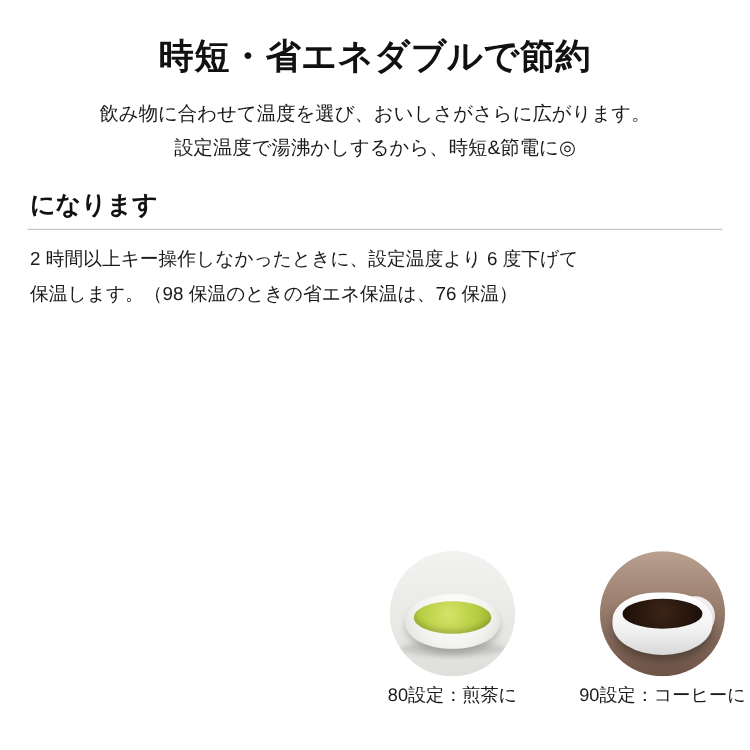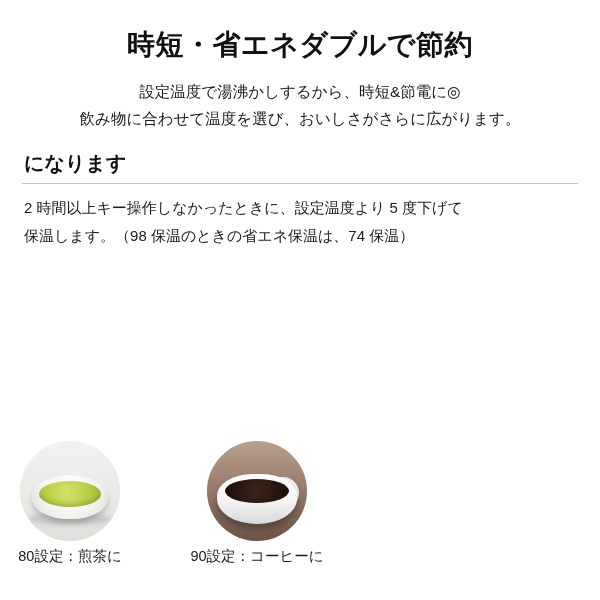--- a/index.html
+++ b/index.html
@@ -61,22 +61,22 @@
   }
   .body-text div {
     white-space: nowrap;
   }
   .photos {
     position: absolute;
     left: 0;
     right: 0;
     bottom: 26px;
     display: flex;
-    justify-content: flex-start;
-    gap: 47px;
+    justify-content: flex-end;
+    gap: 28px;
   }
   .photo-item {
     width: 140px;
     text-align: center;
   }
   .photo-frame {
     width: 100px;
     height: 100px;
     margin: 0 auto 6px auto;
     border-radius: 50%;
@@ -168,31 +168,31 @@
   }
 </style>
 </head>
 <body>
 
 <div class="page">
 
   <h1 class="main-title">時短・省エネダブルで節約</h1>
 
   <div class="lead">
+    <div>飲み物に合わせて温度を選び、おいしさがさらに広がります。</div>
     <div>設定温度で湯沸かしするから、時短&amp;節電に◎</div>
-    <div>飲み物に合わせて温度を選び、おいしさがさらに広がります。</div>
   </div>
 
 
   <div class="section">
     <h2 class="section-heading">になります</h2>
     <hr class="divider">
     <div class="body-text">
-      <div>2 時間以上キー操作しなかったときに、設定温度より 5 度下げて</div>
-      <div>保温します。（98 保温のときの省エネ保温は、74 保温）</div>
+      <div>2 時間以上キー操作しなかったときに、設定温度より 6 度下げて</div>
+      <div>保温します。（98 保温のときの省エネ保温は、76 保温）</div>
     </div>
   </div>
 
   <div class="photos">
 
     <div class="photo-item">
       <div class="photo-frame">
         <div class="tea-bg"></div>
         <div class="tea-shadow"></div>
         <div class="tea-cup">

